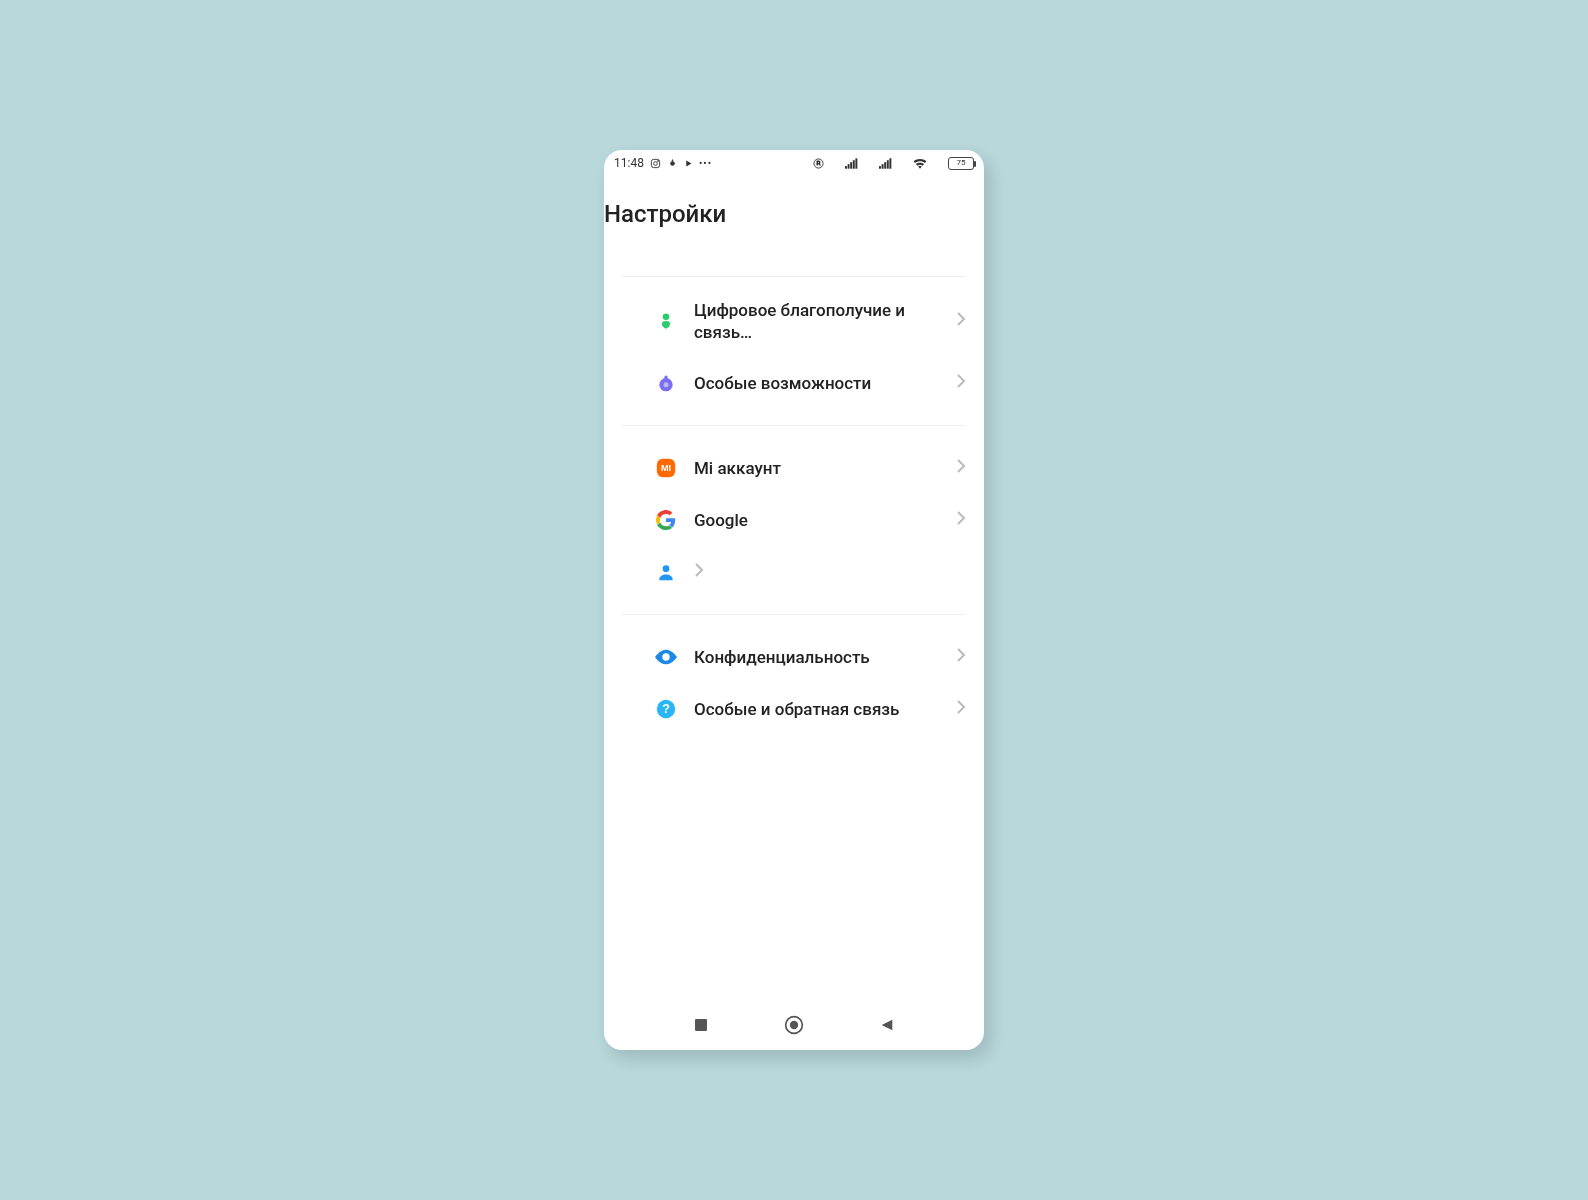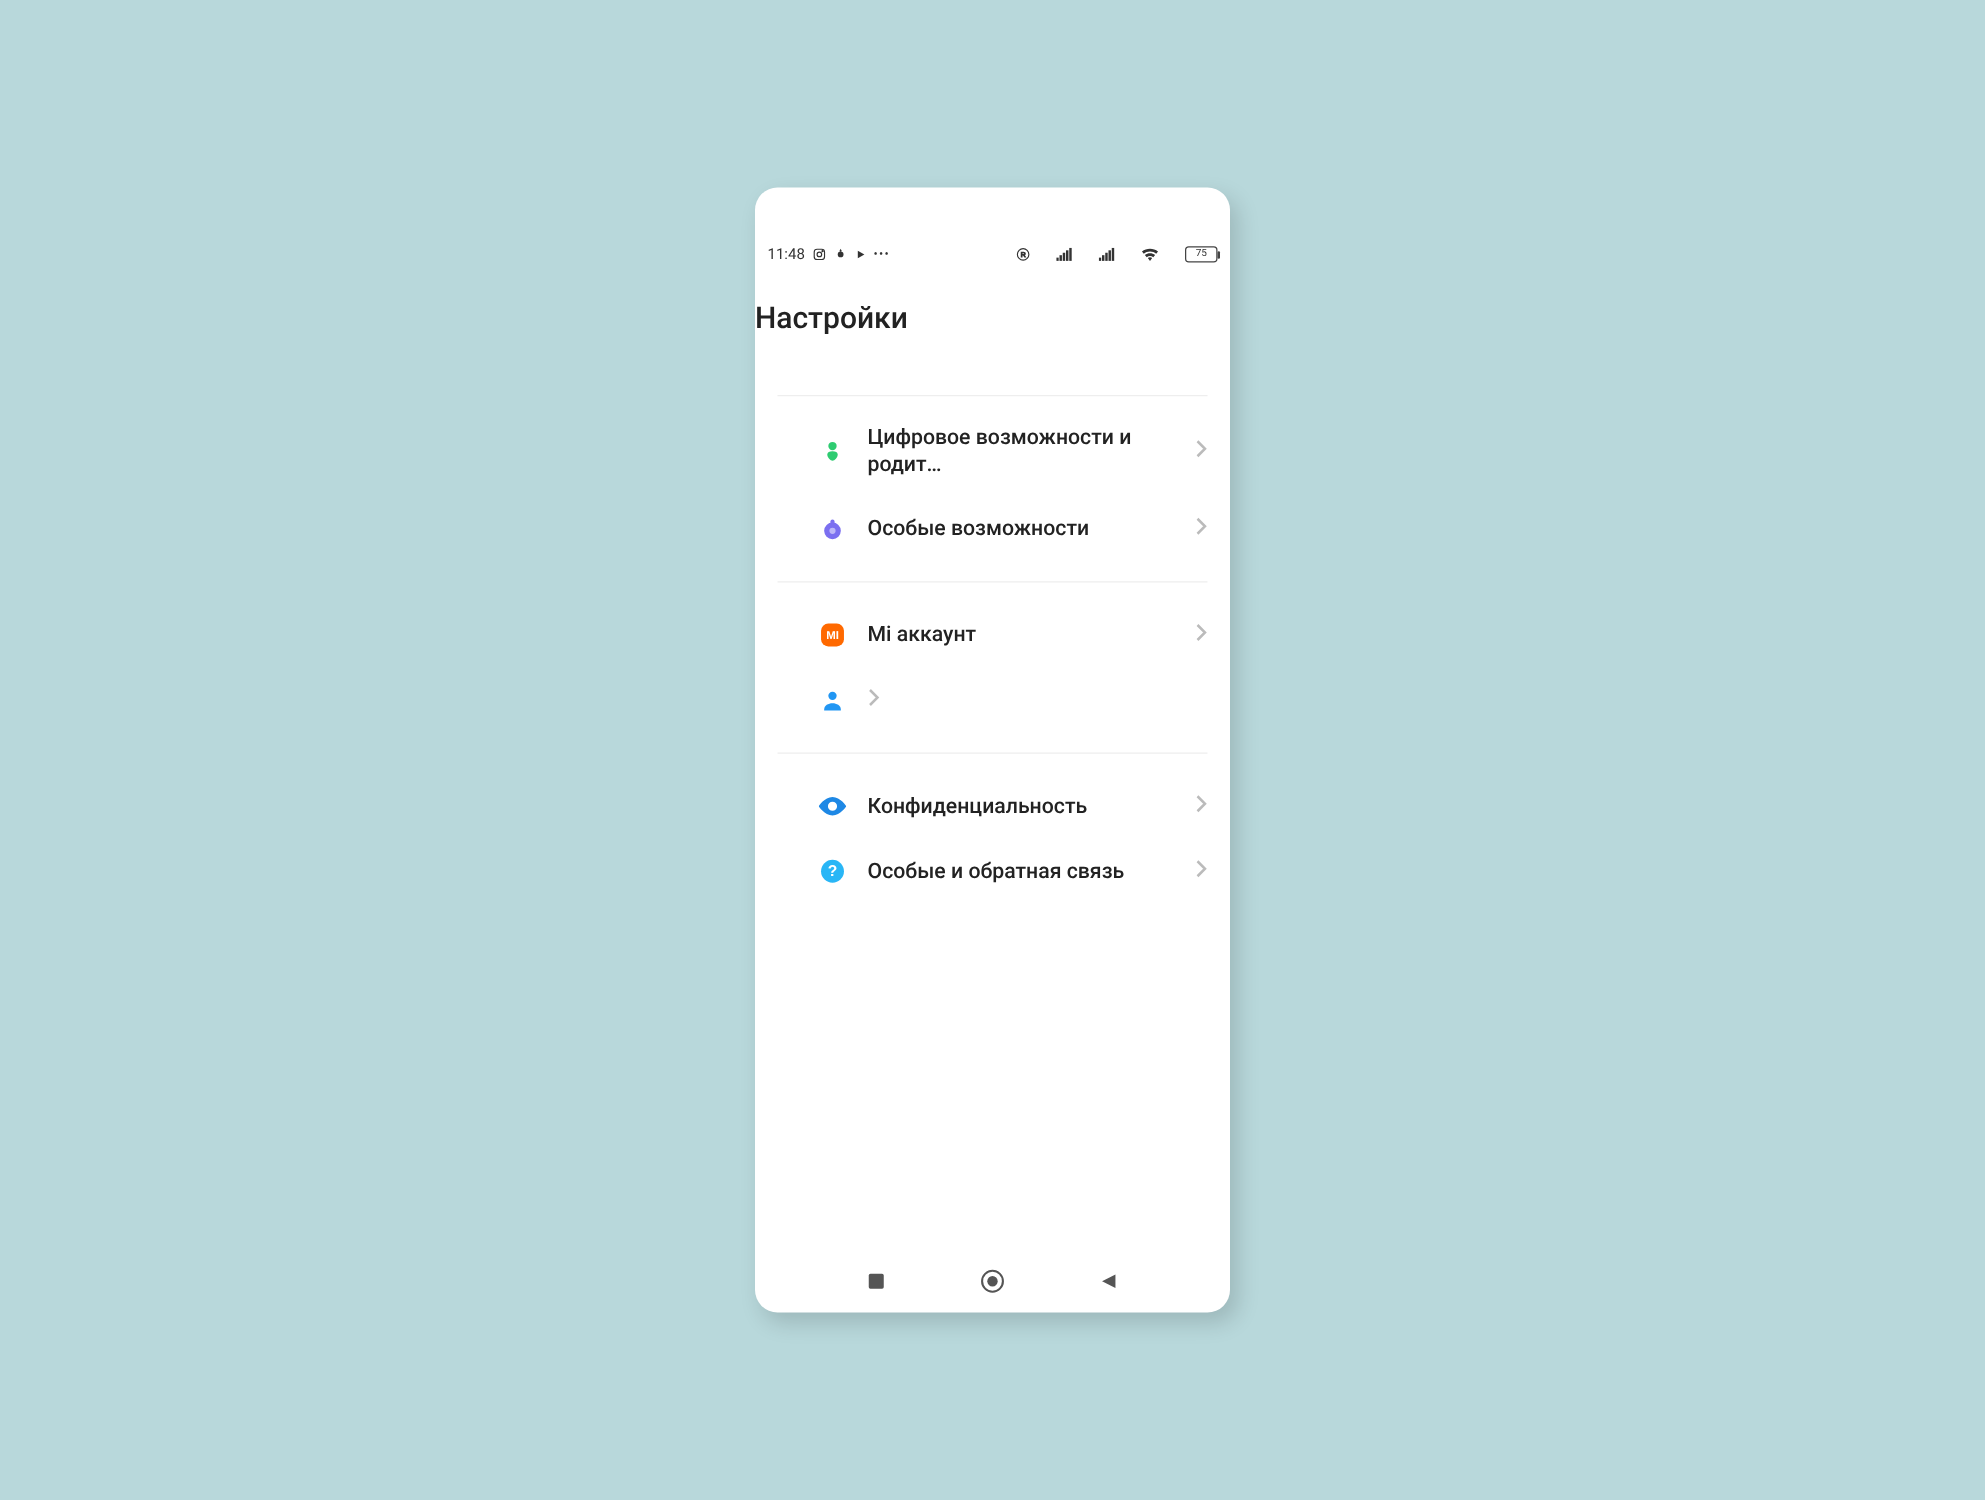--- a/index.html
+++ b/index.html
@@ -24,21 +24,20 @@
     position: relative;
   }
   .statusbar {
     height: 26px;
     display: flex;
     align-items: center;
     justify-content: space-between;
     padding: 12px 10px;
     font-size: 12px;
     color: #333;
-    margin-top: 40px;
   }
   .status-left { display: flex; align-items: center; gap: 6px; }
   .status-right { display: flex; align-items: center; gap: 21px; }
   .status-right svg, .status-left svg { display:block; }
   .battery {
     width: 26px; height: 13px; border: 1.2px solid #444; border-radius: 3px;
     position: relative; display: flex; align-items: center; justify-content: center;
     font-size: 8px; line-height:1;
   }
   .battery::after {
@@ -160,21 +159,21 @@
   <div class="content">
     <div class="divider"></div>
 
     <div class="row">
       <span class="icon">
         <svg width="20" height="20" viewBox="0 0 24 24">
             <circle cx="12" cy="7" r="4" fill="#2ecc71"></circle>
             <path d="M12 12c-3 0-5 1-5 3 0 3 3 6 5 6s5-3 5-6c0-2-2-3-5-3z" fill="#2ecc71"></path>
           </svg>
       </span>
-      <span class="label">Цифровое возможности и родит…</span>
+      <span class="label">Цифровое благополучие и связь…</span>
       <span class="chev">
         <svg width="10" height="16" viewBox="0 0 10 16" fill="none" stroke="currentColor" stroke-width="2">
             <path d="M2 2l6 6-6 6"></path>
           </svg>
       </span>
     </div>
 
     <div class="row">
       <span class="icon">
         <svg width="20" height="20" viewBox="0 0 24 24">
@@ -201,20 +200,36 @@
           </svg>
       </span>
       <span class="label">Mi аккаунт</span>
       <span class="chev">
         <svg width="10" height="16" viewBox="0 0 10 16" fill="none" stroke="currentColor" stroke-width="2">
             <path d="M2 2l6 6-6 6"></path>
           </svg>
       </span>
     </div>
 
+    <div class="row">
+      <span class="icon">
+        <svg width="20" height="20" viewBox="0 0 48 48">
+            <path fill="#EA4335" d="M24 9.5c3.4 0 6.4 1.2 8.8 3.4l6.5-6.5C35.2 2.6 29.9 0 24 0 14.6 0 6.5 5.4 2.6 13.2l7.6 5.9C12 13.4 17.5 9.5 24 9.5z"></path>
+            <path fill="#4285F4" d="M46.1 24.5c0-1.6-.1-3.1-.4-4.5H24v9h12.4c-.5 2.9-2.1 5.3-4.6 7l7.3 5.7C43.6 37.5 46.1 31.5 46.1 24.5z"></path>
+            <path fill="#FBBC05" d="M10.2 28.9c-.5-1.5-.8-3.2-.8-4.9s.3-3.4.8-4.9l-7.6-5.9C.9 16.6 0 20.2 0 24s.9 7.4 2.6 10.8z"></path>
+            <path fill="#34A853" d="M24 48c6 0 11.1-2 14.8-5.4l-7.3-5.7c-2 1.4-4.6 2.2-7.5 2.2-6.5 0-12-3.9-13.8-9.2l-7.6 5.9C6.5 42.6 14.6 48 24 48z"></path>
+          </svg>
+      </span>
+      <span class="label">Google</span>
+      <span class="chev">
+        <svg width="10" height="16" viewBox="0 0 10 16" fill="none" stroke="currentColor" stroke-width="2">
+            <path d="M2 2l6 6-6 6"></path>
+          </svg>
+      </span>
+    </div>
 
     <div class="row">
       <span class="icon">
         <svg width="20" height="20" viewBox="0 0 24 24" fill="#2196f3">
             <circle cx="12" cy="8" r="4"></circle>
             <path d="M4 21c0-4 4-6 8-6s8 2 8 6v1H4z"></path>
           </svg>
       </span>
       <span class="chev">
         <svg width="10" height="16" viewBox="0 0 10 16" fill="none" stroke="currentColor" stroke-width="2">

